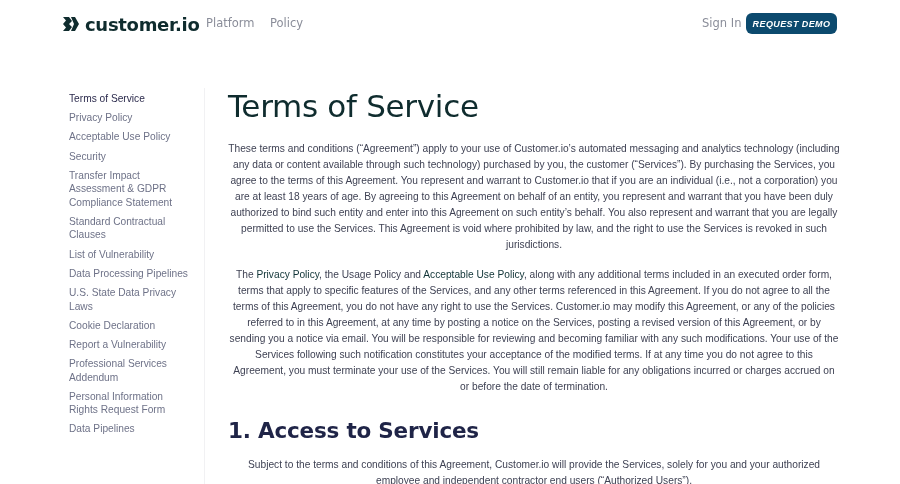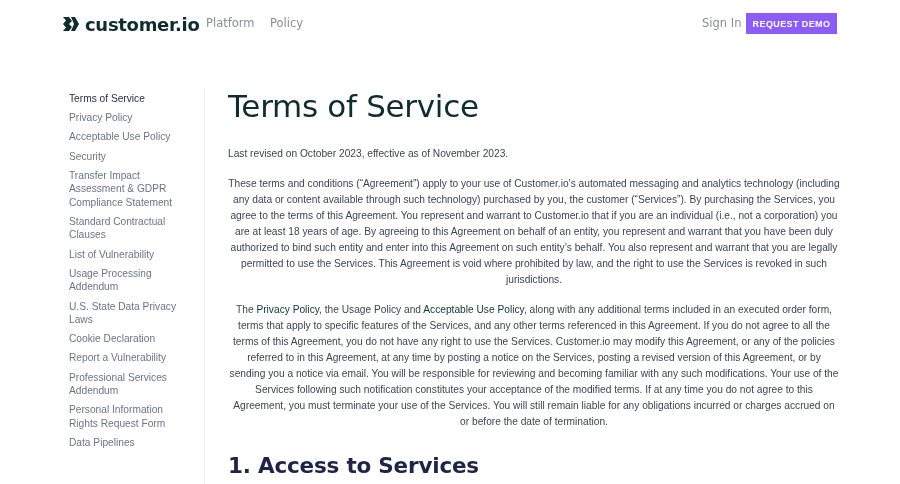--- a/index.html
+++ b/index.html
@@ -7,21 +7,21 @@
     body { font-family: "Liberation Sans", sans-serif; color: #3f4254; position: relative; }
 
     .header { position: absolute; top: 0; left: 0; width: 900px; height: 48px; padding-left: 32px; }
     .logo { position: absolute; left: 62px; top: 13px; display: flex; align-items: center; height: 22px; }
     .logo-icon { width: 18px; height: 18px; margin-right: 5px; }
     .logo-text { font-family: "DejaVu Sans", sans-serif; font-weight: bold; font-size: 18px; color: #0f2c2e; letter-spacing: -0.3px; }
     .nav-link { position: absolute; top: 16px; font-family: "DejaVu Sans", sans-serif; font-size: 11.5px; color: #8a8d99; text-decoration: none; }
     .nav-platform { left: 206px; text-align: right; }
     .nav-pricing { left: 270px; }
     .sign-in { position: absolute; left: 702px; top: 16px; font-family: "DejaVu Sans", sans-serif; font-size: 11.5px; color: #8a8d99; }
-    .demo-btn { position: absolute; left: 746px; top: 13px; width: 91px; height: 21px; background: #8b5cf6; color: #ffffff; border: none; border-radius: 0; font-family: "Liberation Sans", sans-serif; font-weight: bold; font-size: 9px; letter-spacing: 0.4px; display: flex; align-items: center; justify-content: center; }
+    .demo-btn { position: absolute; left: 746px; top: 13px; width: 91px; height: 21px; background: #0c4a6e; color: #ffffff; border: none; border-radius: 6px; font-family: "Liberation Sans", sans-serif; font-weight: bold; font-size: 9px; letter-spacing: 0.4px; display: flex; align-items: center; justify-content: center; font-style: italic; }
 
     .sidebar { position: absolute; left: 69px; top: 92px; width: 125px; }
     .side-item { display: block; font-size: 10.2px; line-height: 13.5px; color: #6e7288; margin-bottom: 5.7px; text-decoration: none; }
     .side-item.active { color: #2b2a4c; }
     .divider { position: absolute; left: 204px; top: 88px; width: 1px; height: 396px; background: #f1f1f3; }
 
     .main { position: absolute; left: 228px; top: 86px; width: 612px; }
     .page-title { font-family: "DejaVu Sans", sans-serif; font-weight: normal; font-size: 31px; color: #0f2c2e; letter-spacing: -0.3px; line-height: 40px; }
     .revised { margin-top: 20px; font-size: 10.2px; line-height: 15.2px; color: #3f4254; }
     .para { margin-top: 14.5px; font-size: 10.2px; line-height: 16px; color: #3f4254; text-align: center; }
@@ -48,31 +48,30 @@
 </div>
 
 <nav class="sidebar">
   <a class="side-item active">Terms of Service</a>
   <a class="side-item">Privacy Policy</a>
   <a class="side-item">Acceptable Use Policy</a>
   <a class="side-item">Security</a>
   <a class="side-item">Transfer Impact Assessment &amp; GDPR Compliance Statement</a>
   <a class="side-item">Standard Contractual Clauses</a>
   <a class="side-item">List of Vulnerability</a>
-  <a class="side-item">Usage Processing Addendum</a>
+  <a class="side-item">Data Processing Pipelines</a>
   <a class="side-item">U.S. State Data Privacy Laws</a>
   <a class="side-item">Cookie Declaration</a>
   <a class="side-item">Report a Vulnerability</a>
   <a class="side-item">Professional Services Addendum</a>
   <a class="side-item">Personal Information Rights Request Form</a>
   <a class="side-item">Data Pipelines</a>
 </nav>
 
 <div class="divider"></div>
 
 <main class="main">
   <h1 class="page-title">Terms of Service</h1>
-  <p class="revised">Last revised on October 2023, effective as of November 2023.</p>
   <p class="para">These terms and conditions (“Agreement”) apply to your use of Customer.io’s automated messaging and analytics technology (including any data or content available through such technology) purchased by you, the customer (“Services”). By purchasing the Services, you agree to the terms of this Agreement. You represent and warrant to Customer.io that if you are an individual (i.e., not a corporation) you are at least 18 years of age. By agreeing to this Agreement on behalf of an entity, you represent and warrant that you have been duly authorized to bind such entity and enter into this Agreement on such entity’s behalf. You also represent and warrant that you are legally permitted to use the Services. This Agreement is void where prohibited by law, and the right to use the Services is revoked in such jurisdictions.</p>
   <p class="para"><span>The </span><a>Privacy Policy</a><span>, the Usage Policy and </span><a>Acceptable Use Policy</a><span>, along with any additional terms included in an executed order form, terms that apply to specific features of the Services, and any other terms referenced in this Agreement. If you do not agree to all the terms of this Agreement, you do not have any right to use the Services. Customer.io may modify this Agreement, or any of the policies referred to in this Agreement, at any time by posting a notice on the Services, posting a revised version of this Agreement, or by sending you a notice via email. You will be responsible for reviewing and becoming familiar with any such modifications. Your use of the Services following such notification constitutes your acceptance of the modified terms. If at any time you do not agree to this Agreement, you must terminate your use of the Services. You will still remain liable for any obligations incurred or charges accrued on or before the date of termination.</span></p>
   <h2 class="section-title">1. Access to Services</h2>
   <p class="para para2">Subject to the terms and conditions of this Agreement, Customer.io will provide the Services, solely for you and your authorized employee and independent contractor end users (“Authorized Users”).</p>
 </main>
 
 </body></html>

